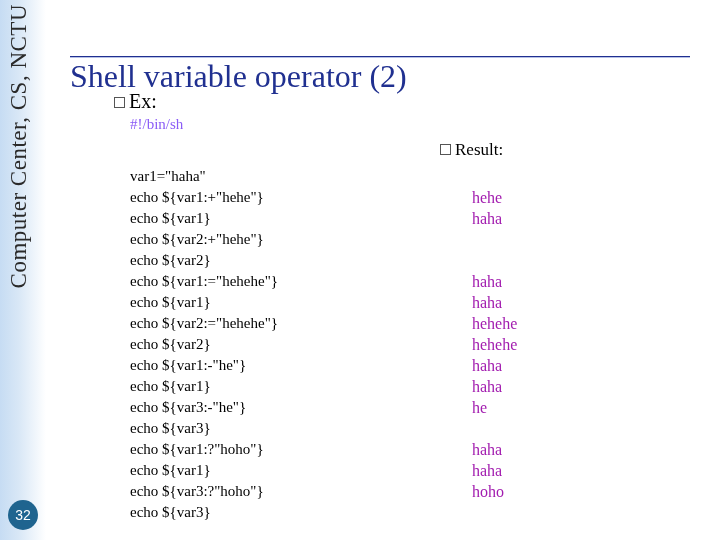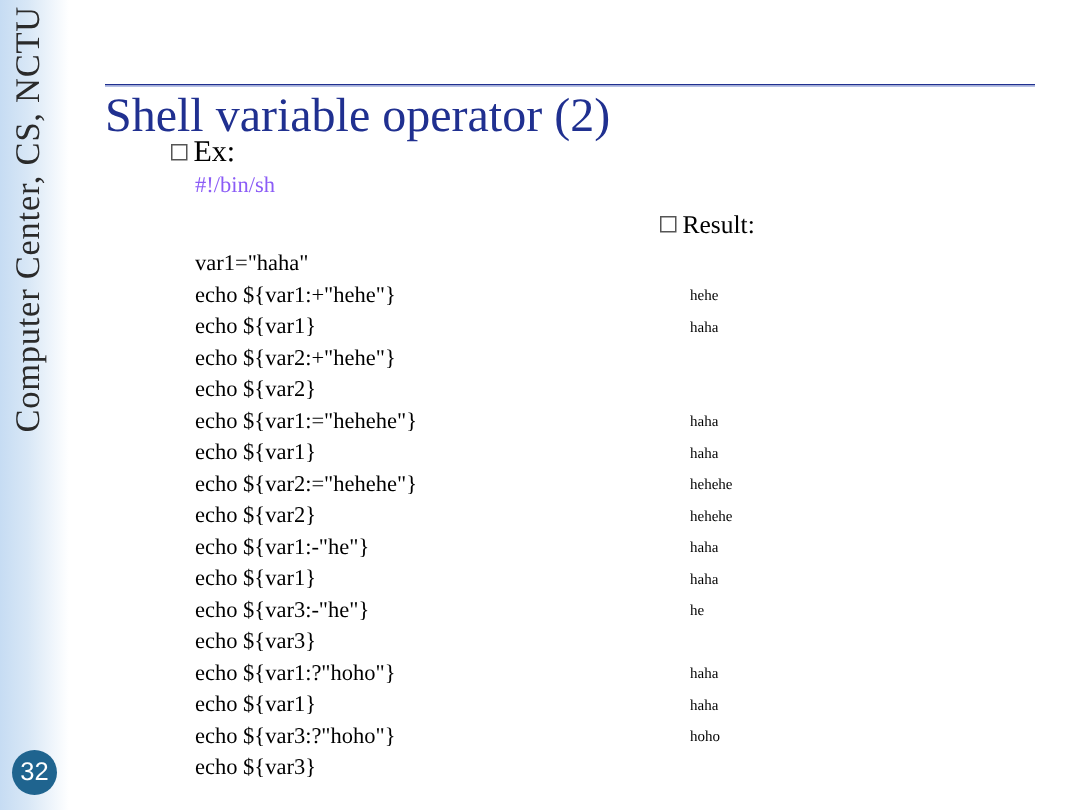--- a/index.html
+++ b/index.html
@@ -30,21 +30,21 @@
     font-family: "Times New Roman", serif;
   }
   .page-num {
     position: absolute;
     left: 8px;
     bottom: 10px;
     width: 30px; height: 30px;
     border-radius: 50%;
     background: #1f648f;
     color: #fff;
-    font-size: 17px;
+    font-size: 14px;
     display: flex;
     align-items: center;
     justify-content: center;
     font-family: Arial, sans-serif;
   }
   .title {
     position: absolute;
     left: 70px;
     top: 10px;
     font-size: 32px;
@@ -93,25 +93,25 @@
     position: absolute;
     left: 130px;
     top: 166px;
     font-size: 15px;
     line-height: 21px;
     color: #000;
     white-space: pre;
   }
   .out-area {
     position: absolute;
-    left: 460px;
+    left: 472px;
     top: 166px;
-    font-size: 10px;
+    font-size: 16px;
     line-height: 21px;
-    color: #000000;
+    color: #a21caf;
     white-space: pre;
   }
 </style>
 </head>
 <body>
 
 <div class="sidebar">
   <div class="side-text">Computer Center, CS, NCTU</div>
   <div class="page-num">32</div>
 </div>

